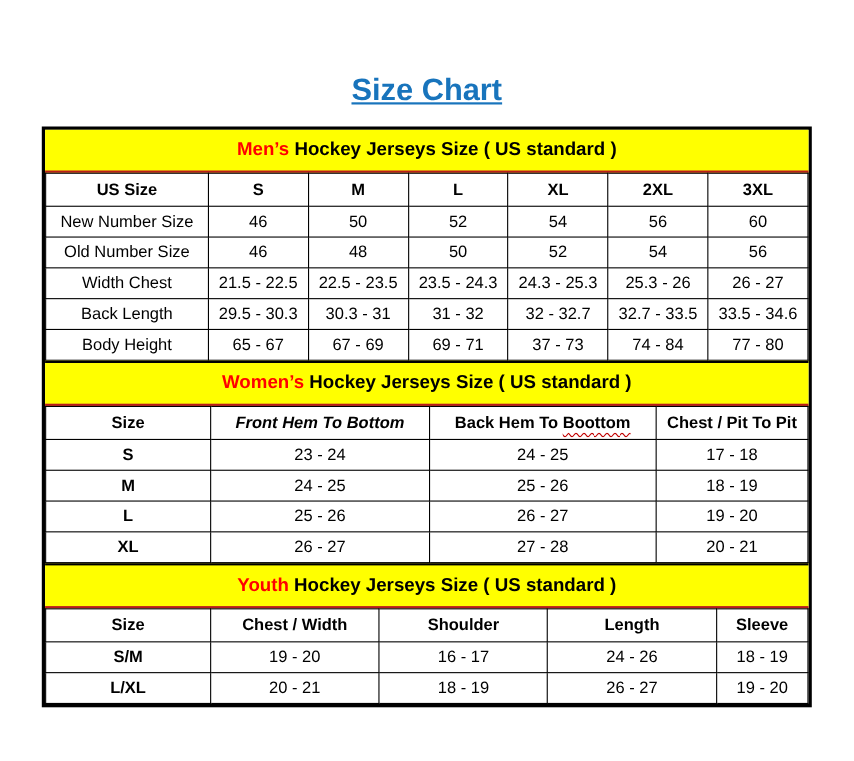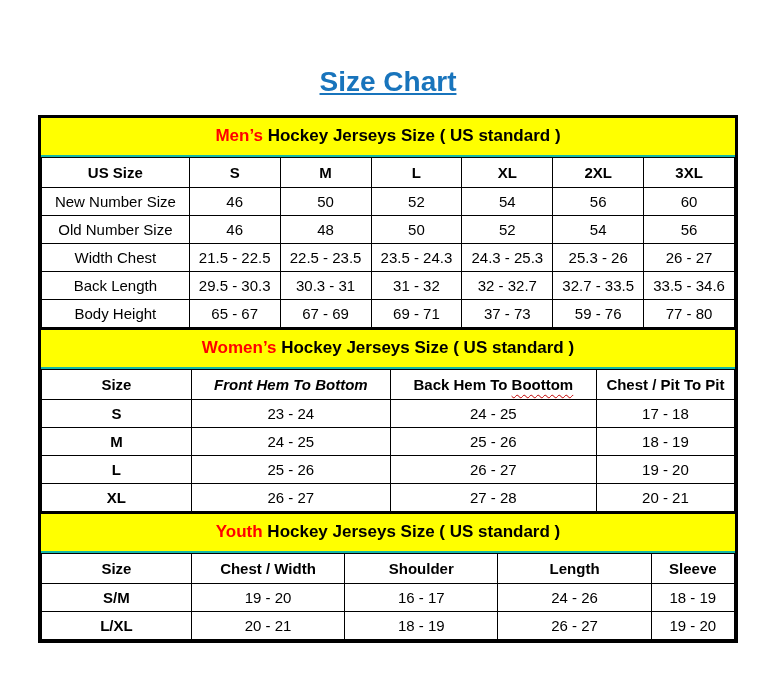--- a/index.html
+++ b/index.html
@@ -27,21 +27,21 @@
     border: 3px solid #000;
     box-sizing: border-box;
     background: #fff;
   }
   .section-band {
     background: #FFFF00;
     text-align: center;
     font-weight: bold;
     font-size: 17px;
     padding: 8px 0 9px 0;
-    border-bottom: 2px solid #14b8a6;
+    border-bottom: 2px solid #b91c1c;
   }
   .section + .section .section-band {
     border-top: 2px solid #000;
   }
   .band-accent { color: #FF0000; }
   .band-rest   { color: #000000; }
 
   table.size-table {
     width: 100%;
     border-collapse: collapse;
@@ -134,21 +134,21 @@
               <td>32 - 32.7</td>
               <td>32.7 - 33.5</td>
               <td>33.5 - 34.6</td>
             </tr>
             <tr>
               <td>Body Height</td>
               <td>65 - 67</td>
               <td>67 - 69</td>
               <td>69 - 71</td>
               <td>37 - 73</td>
-              <td>59 - 76</td>
+              <td>74 - 84</td>
               <td>77 - 80</td>
             </tr>
           </tbody>
         </table>
       </section>
       <section class="section">
         <div class="section-band"><span class="band-accent">Women’s</span><span class="band-rest"> Hockey Jerseys Size ( US standard )</span></div>
         <table class="size-table t-womens">
           <thead>
             <tr>

